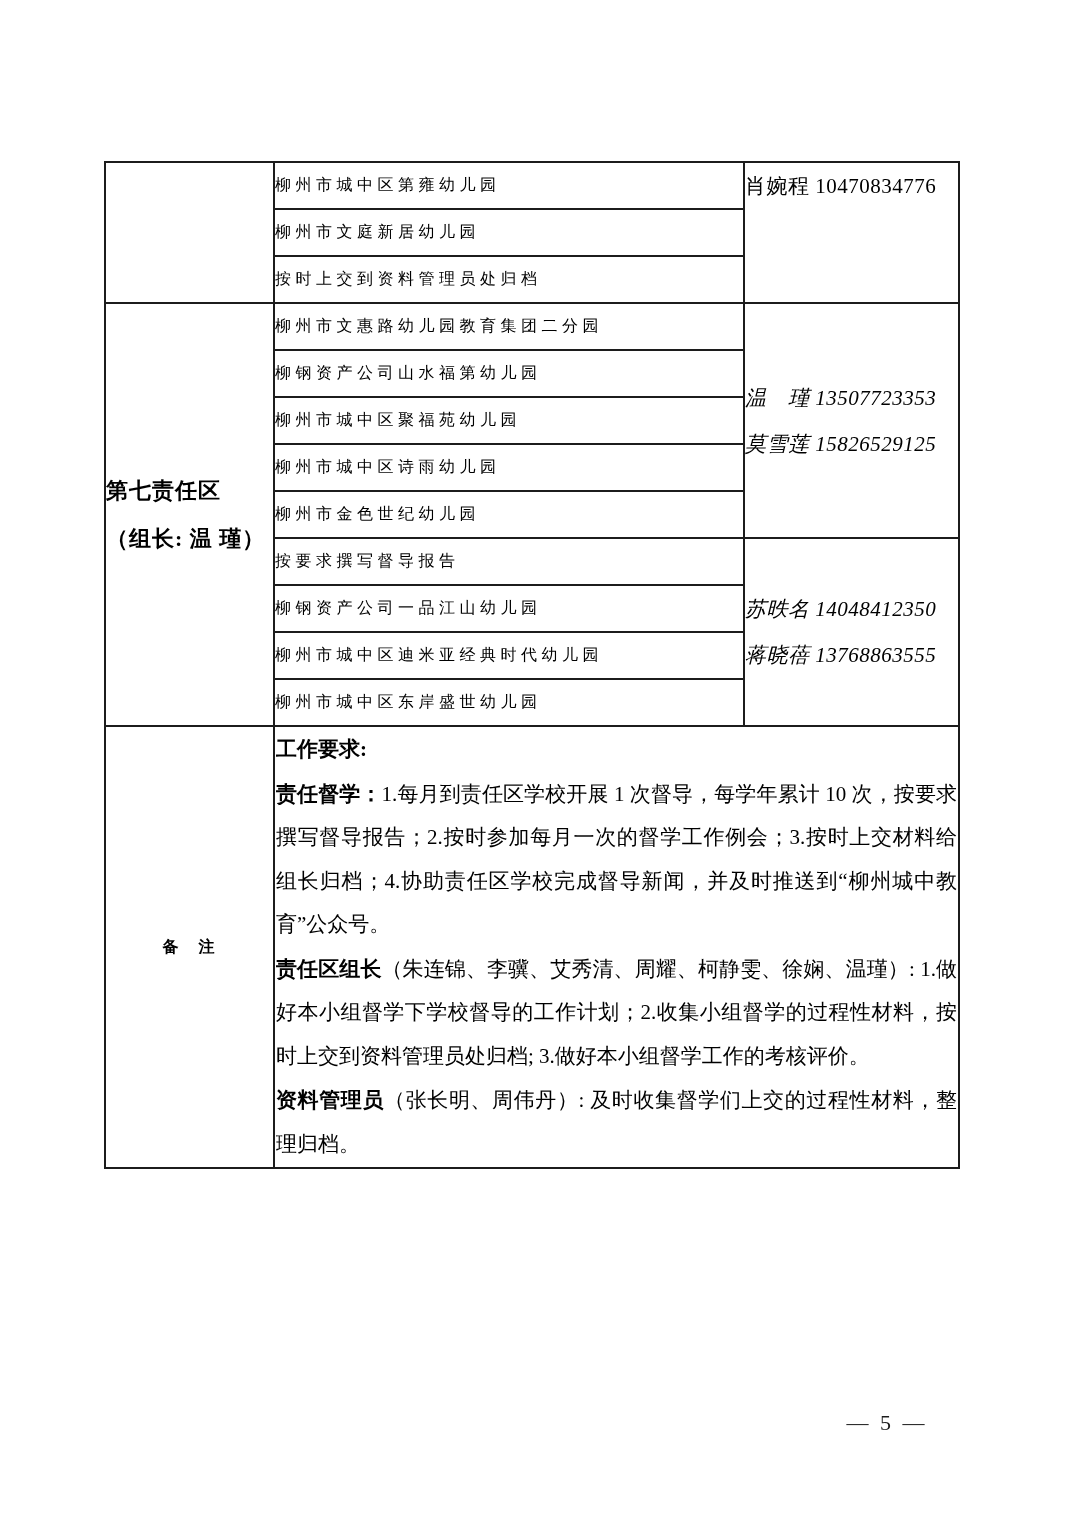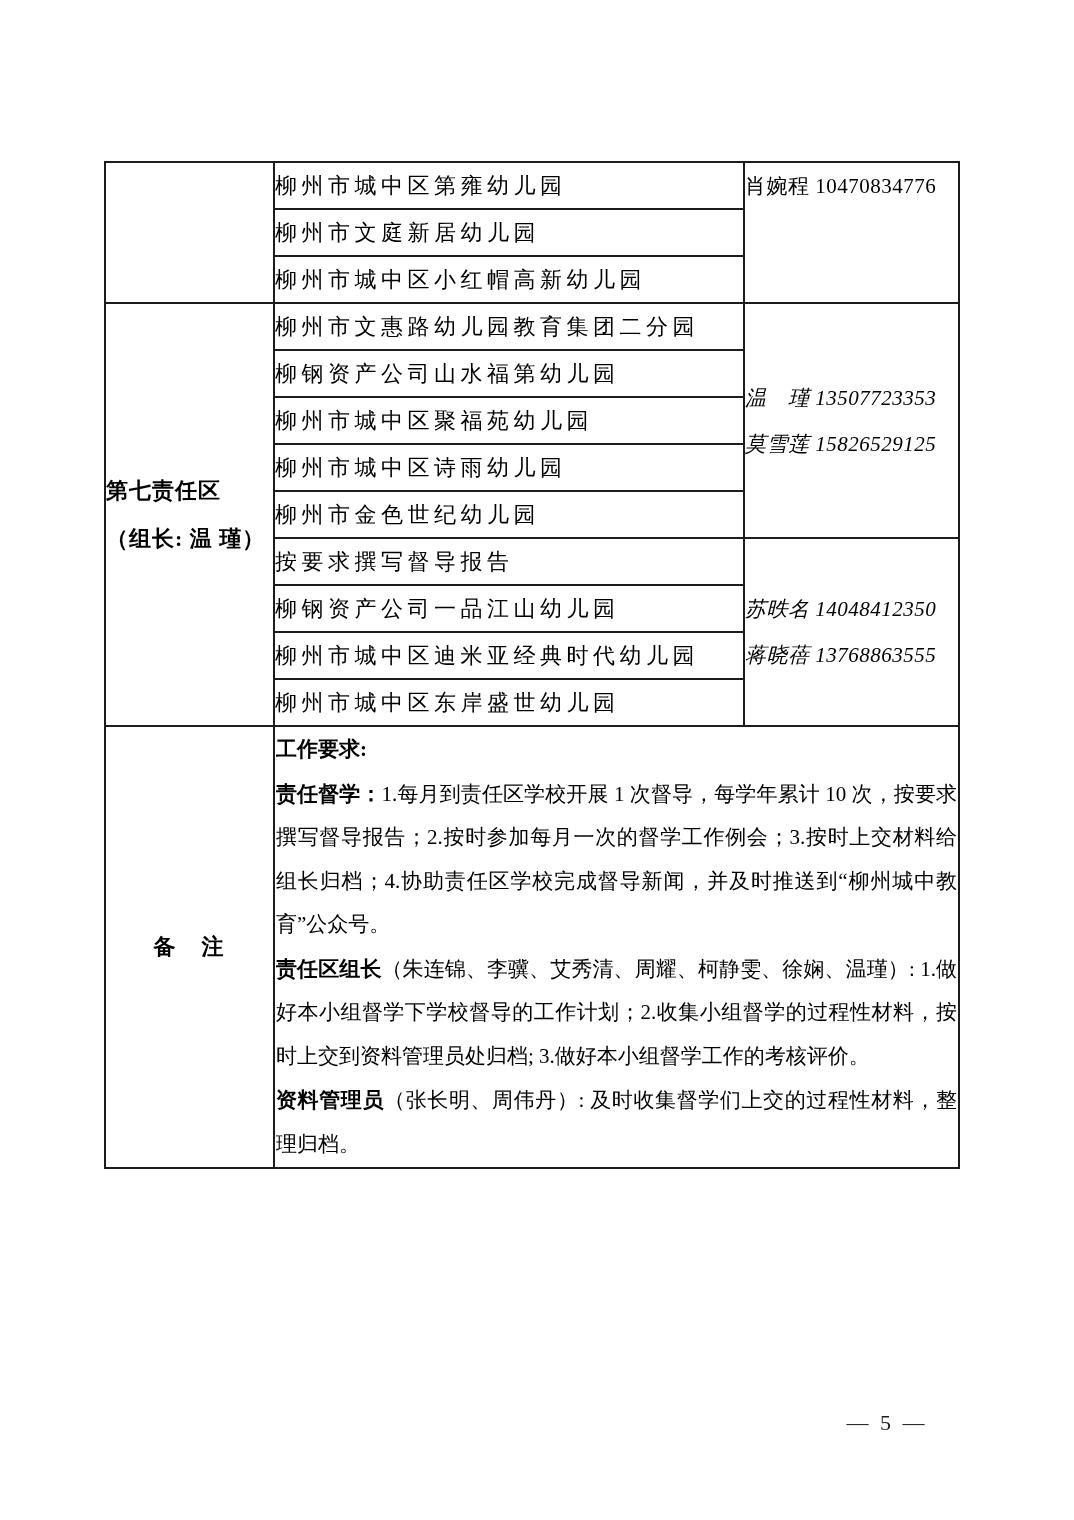--- a/index.html
+++ b/index.html
@@ -28,21 +28,21 @@
     overflow: hidden;
   }
   col.c1 { width: 169px; }
   col.c2 { width: 470px; }
   col.c3 { width: 215px; }
 
   tr.school-row { height: 47px; }
   tr.remark-row { height: 427px; }
 
   td.school-cell {
-    font-size: 22px;
+    font-size: 16px;
     letter-spacing: 4.5px;
     padding-left: 10px;
     vertical-align: middle;
     white-space: nowrap;
   }
   td.contact-cell {
     font-size: 21px;
     letter-spacing: 0.5px;
     padding-left: 11px;
     white-space: nowrap;
@@ -62,21 +62,21 @@
     vertical-align: middle;
     font-weight: 700;
     font-size: 22px;
   }
   .zone-line { line-height: 48px; letter-spacing: 1px; }
 
   td.remark-label-cell {
     text-align: center;
     vertical-align: middle;
     font-weight: 700;
-    font-size: 22px;
+    font-size: 16px;
     letter-spacing: 2px;
   }
   td.remark-content-cell {
     vertical-align: top;
     padding: 5px 12px 0 12px;
   }
   .remark-p {
     margin: 1px;
     font-size: 21px;
     line-height: 43.5px;
@@ -111,21 +111,21 @@
         <td class="zone-cell" rowspan="3"></td>
         <td class="school-cell">柳州市城中区第雍幼儿园</td>
         <td class="contact-cell contact-top" rowspan="3">
           <div class="contact-line">肖婉程 10470834776</div>
         </td>
       </tr>
       <tr class="school-row">
         <td class="school-cell">柳州市文庭新居幼儿园</td>
       </tr>
       <tr class="school-row">
-        <td class="school-cell">柳州市城中区小红帽高新幼儿园</td>
+        <td class="school-cell">按时上交到资料管理员处归档</td>
       </tr>
 
       <tr class="school-row">
         <td class="zone-cell" rowspan="9">
           <div class="zone-line">第七责任区</div>
           <div class="zone-line">（组长: 温 瑾）</div>
         </td>
         <td class="school-cell">柳州市文惠路幼儿园教育集团二分园</td>
         <td class="contact-cell contact-mid" rowspan="5">
           <div class="contact-line">温　瑾 13507723353</div>

